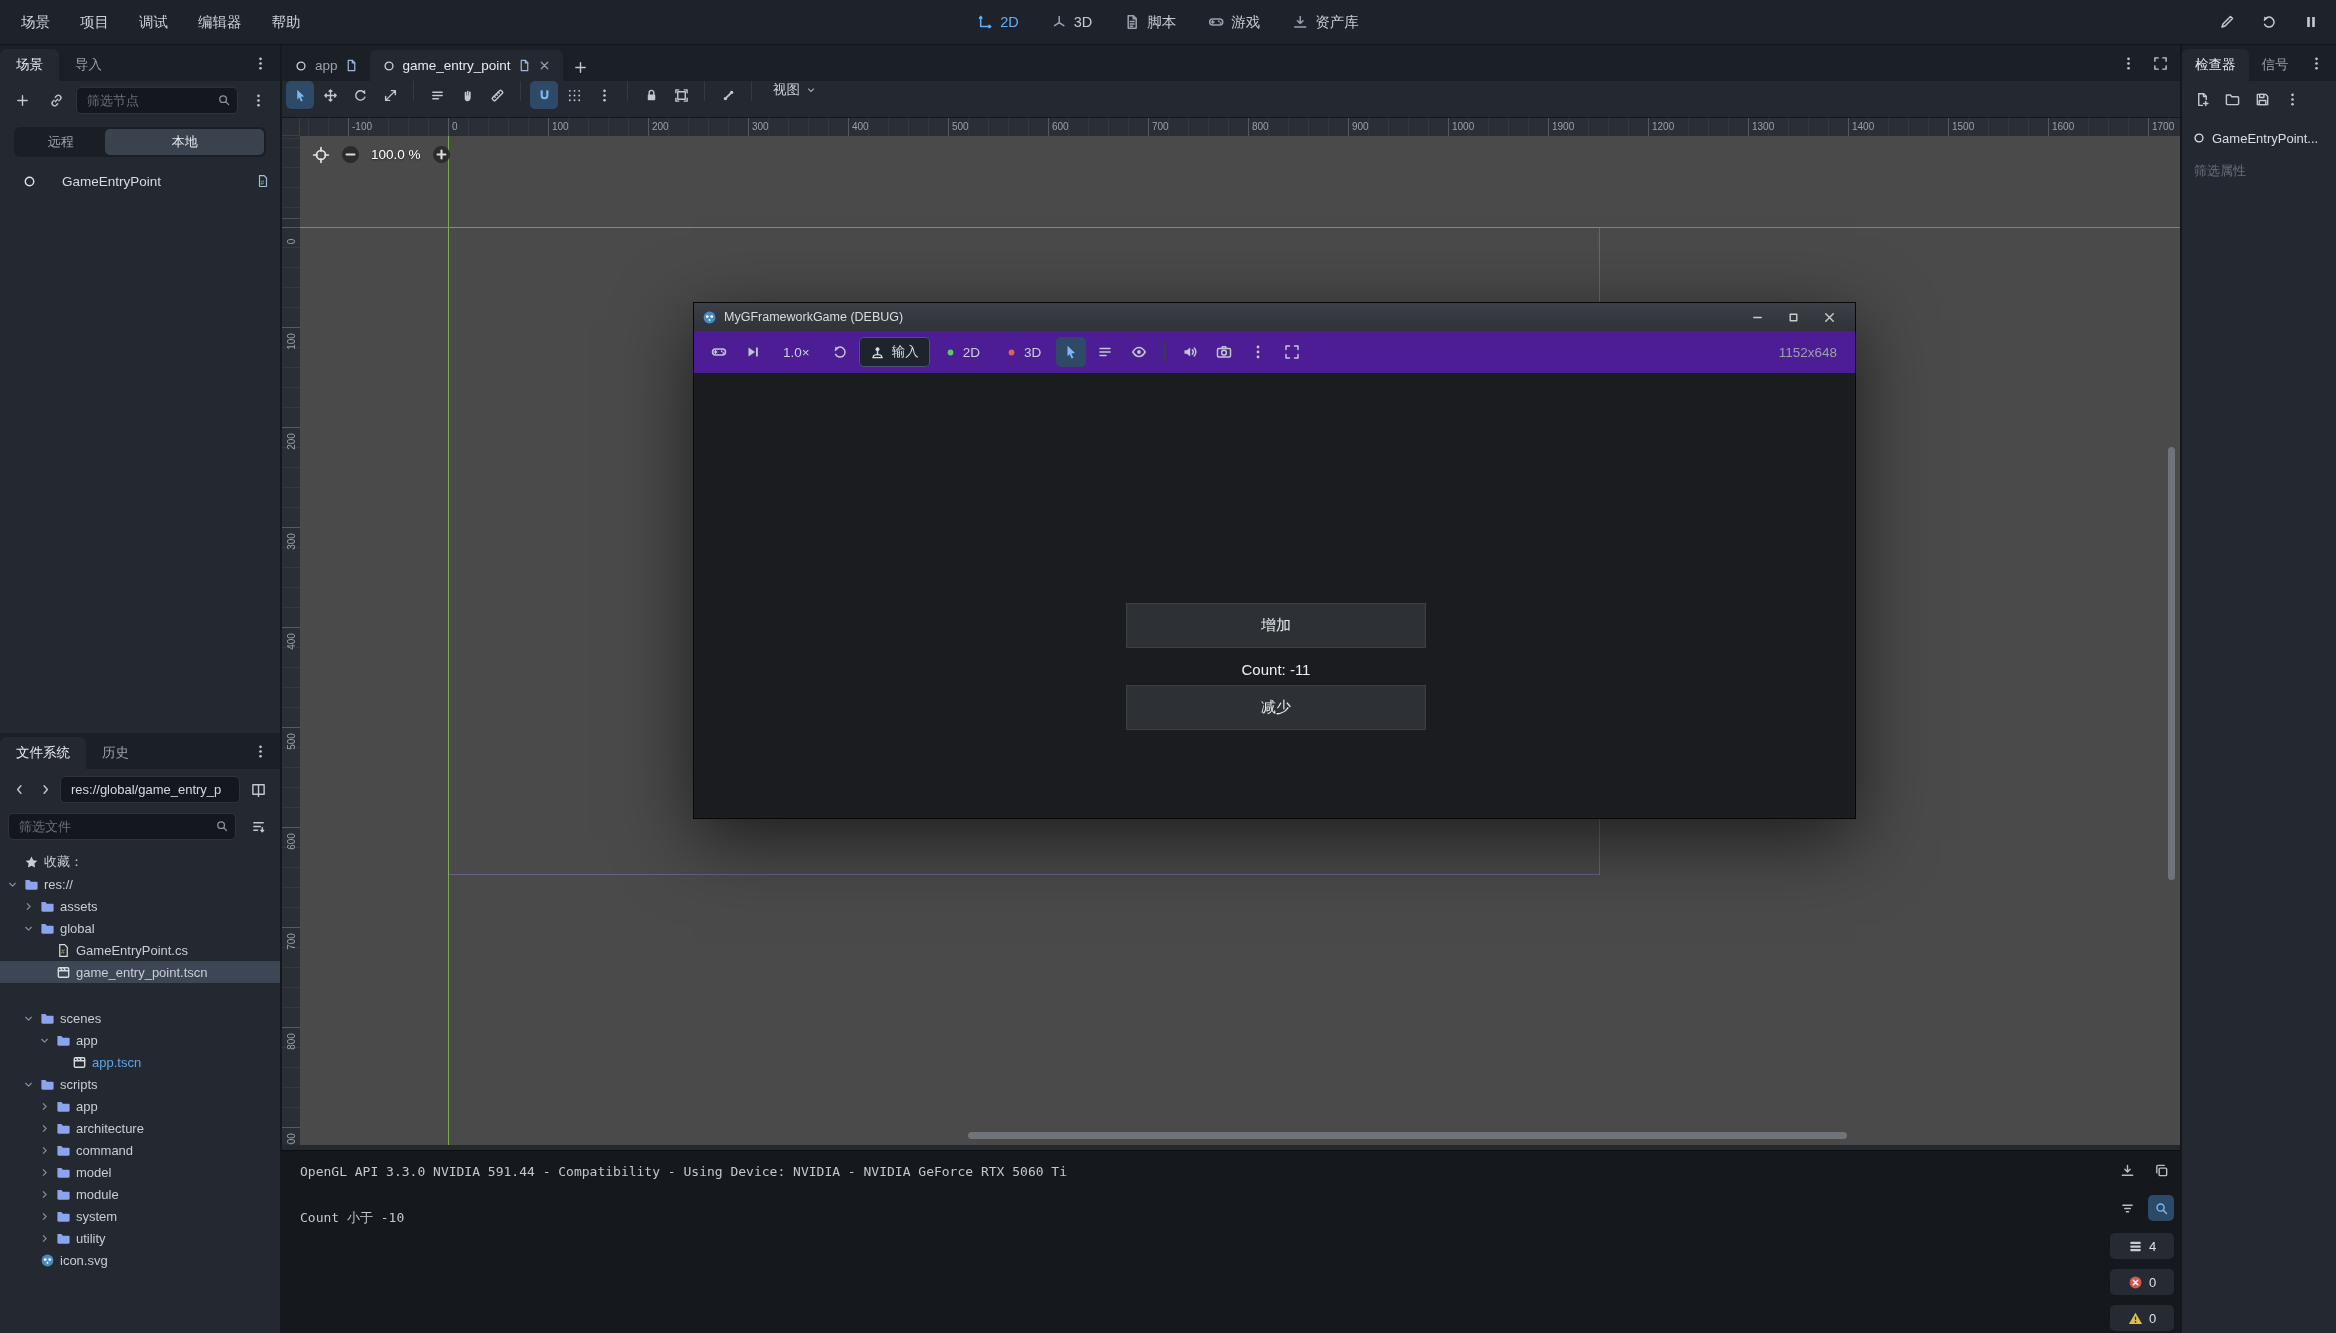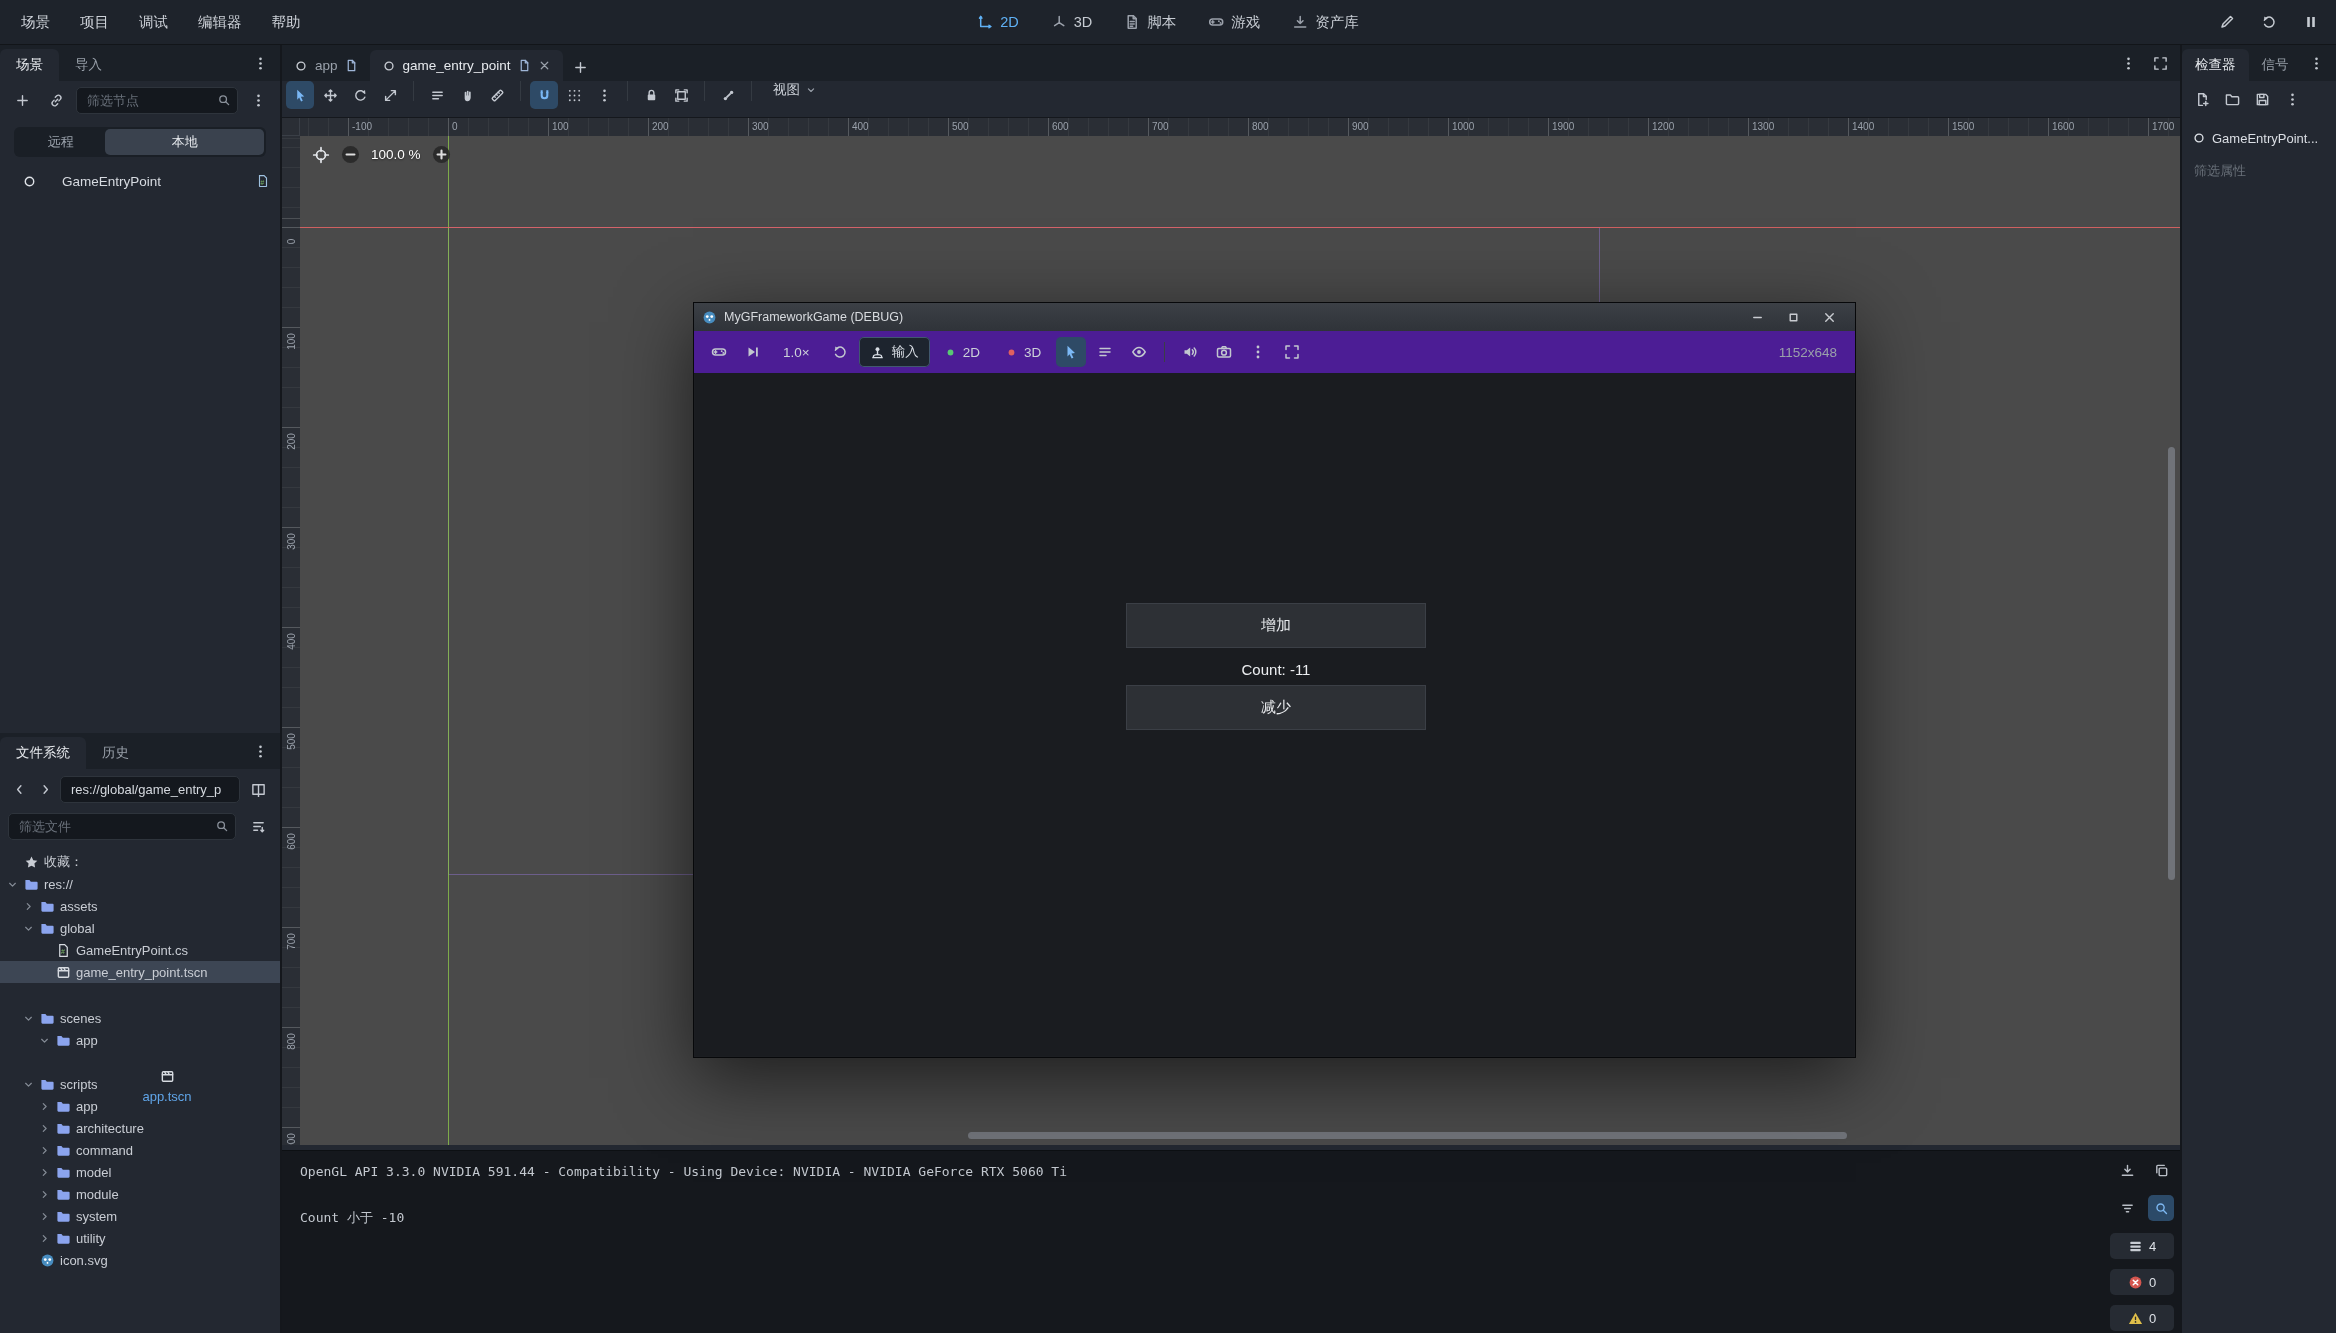--- a/index.html
+++ b/index.html
@@ -117,21 +117,21 @@
   #right-dock{position:absolute;left:2180px;top:45px;width:156px;height:1288px;background:#232831;border-left:2px solid #14171c;box-sizing:border-box}
   #right-dock .tab{padding:0 13px}
   #insp-toolbar{position:absolute;left:0;right:0;top:36px;height:36px;display:flex;align-items:center;gap:2px;padding:0 6px;box-sizing:border-box}
   #insp-node{position:absolute;left:0;right:0;top:78px;height:30px;display:flex;align-items:center;gap:6px;padding:0 10px;
              font-size:13px;color:#dbdfe5;box-sizing:border-box}
   #insp-node .ic{width:14px;height:14px;color:#dfe3e8}
   #insp-filter{position:absolute;left:0;right:0;top:112px;height:28px;display:flex;align-items:center;padding:0 12px;
                font-size:13px;color:#697079;box-sizing:border-box}
 
   
-  #gw{position:absolute;left:693px;top:302px;width:1163px;height:756px;background:#1c1e22;border:1px solid #07080a;
+  #gw{position:absolute;left:693px;top:302px;width:1163px;height:517px;background:#1c1e22;border:1px solid #07080a;
       box-shadow:0 20px 70px rgba(0,0,0,.6);z-index:60;box-sizing:border-box}
   #gw-title{height:28px;background:linear-gradient(#3c4046,#2f3339);display:flex;align-items:center;padding:0 8px;gap:7px}
   #gw-title .ic{width:15px;height:15px}
   #gw-title-text{font-size:12.5px;color:#d8dbdf}
   .wctrl{margin-left:auto;display:flex;height:100%}
   .wbtn{width:36px;height:100%;display:flex;align-items:center;justify-content:center;color:#c9ccd1}
   .wbtn .ic{width:13px;height:13px}
   #gw-toolbar{height:42px;background:#4c1d95;border-bottom:1px solid #191c21;display:flex;align-items:center;padding:0 10px;gap:4px}
   .gbtn{width:30px;height:30px;border-radius:5px;display:flex;align-items:center;justify-content:center;color:#c2c7cf}
   .gbtn .ic{width:16px;height:16px}
@@ -458,21 +458,21 @@
               <path d="M4.5 6.5L8 10l3.5-3.5" fill="none" stroke="currentColor" stroke-width="1.5" stroke-linecap="round" stroke-linejoin="round"></path>
             </svg>
           </span>
           <span class="ic fic folder">
             <svg viewBox="0 0 16 16" xmlns="http://www.w3.org/2000/svg">
               <path d="M1.5 3.2h4.3L7.3 5h6.2a1 1 0 0 1 1 1v6.3a1.2 1.2 0 0 1-1.2 1.2H2.7a1.2 1.2 0 0 1-1.2-1.2z" fill="currentColor"></path>
             </svg>
           </span>
           <span class="flb">app</span>
         </div>
-        <div class="fs-row accent" style="padding-left: 54px; flex-direction: column;">
+        <div class="fs-row accent" style="padding-left: 54px;">
           <span class="ic exp"></span>
           <span class="ic fic scene">
             <svg viewBox="0 0 16 16" xmlns="http://www.w3.org/2000/svg">
               <rect x="2.5" y="3" width="11" height="10" rx="1" fill="none" stroke="currentColor" stroke-width="1.5" stroke-linecap="round" stroke-linejoin="round"></rect>
               <path d="M2.5 6.2h11M5 3l1.6 3.2M8.4 3L10 6.2" fill="none" stroke="currentColor" stroke-width="1.5" stroke-linecap="round" stroke-linejoin="round"></path>
             </svg>
           </span>
           <span class="flb">app.tscn</span>
         </div>
         <div class="fs-row" style="padding-left: 22px;">

